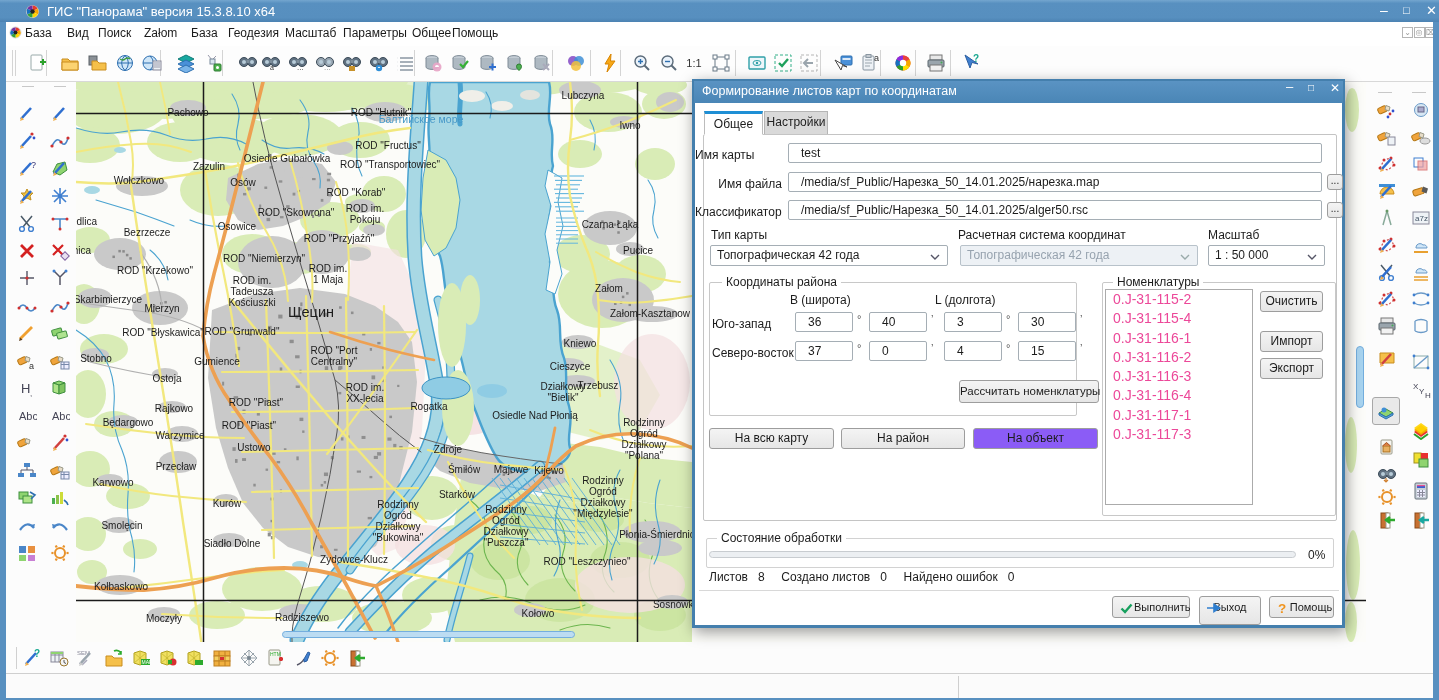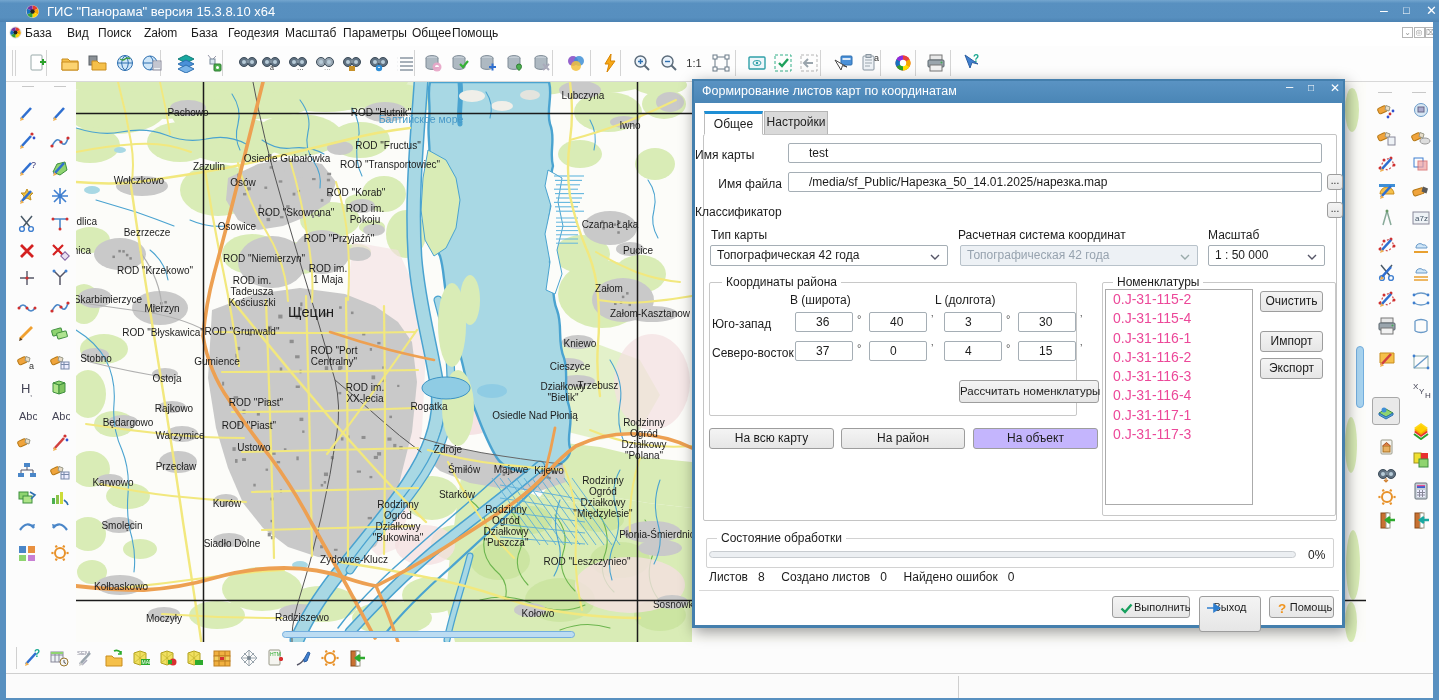--- a/index.html
+++ b/index.html
@@ -10,21 +10,21 @@
 #tbar{left:6px;top:46px;width:1427px;height:36px;background:#fdfdfd;border-bottom:1px solid #d8d8d8}
 .sep{position:absolute;top:4px;width:1px;height:26px;background:#d4d4d4}
 #lbar{left:6px;top:82px;width:70px;height:560px;background:#fcfcfc}
 #rbar{left:1366px;top:82px;width:67px;height:560px;background:#fcfcfc}
 #bbar{left:6px;top:642px;width:1427px;height:31px;background:#fcfcfc}
 #sbar{left:6px;top:673px;width:1427px;height:27px;background:#fbfbfb;border-top:1px solid #cfcfcf;font-size:11px;color:#111}
 .bl{background:#5890c0}
 #dlg{left:692px;top:79px;width:653px;height:549px;background:#fff;border:3px solid #447fad;box-shadow:2px 4px 14px rgba(0,0,0,.4);font-size:12.5px;color:#1c1c1c}
 #dtitle{left:-1px;top:-1px;width:649px;height:22px;background:linear-gradient(#5a93c3,#4a86b6);color:#fff;font-size:12.5px}
 .tab{position:absolute;top:29px;height:24px;font-size:12px;text-align:center;line-height:21px;z-index:3}
-.inp{position:absolute;background:#fff;border:1px solid #a5aeb5;border-radius:2px;font-size:12px;color:#1c1c1c;line-height:18px;padding-left:20px;font-family:"Liberation Sans",sans-serif;white-space:nowrap;overflow:hidden}
+.inp{position:absolute;background:#fff;border:1px solid #a5aeb5;border-radius:2px;font-size:12px;color:#1c1c1c;line-height:18px;padding-left:12px;font-family:"Liberation Sans",sans-serif;white-space:nowrap;overflow:hidden}
 .lbl{position:absolute;font-size:12px;color:#1c1c1c;white-space:nowrap}
 .btn{position:absolute;background:linear-gradient(#f4f4f4,#e6e6e6);border:1px solid #9d9d9d;border-radius:3px;font-size:12px;color:#1c1c1c;text-align:center;font-family:"Liberation Sans",sans-serif}
 .cmb{position:absolute;background:#fff;border:1px solid #a5aeb5;border-radius:2px;font-size:12px;color:#1c1c1c;padding-left:6px;line-height:19px;white-space:nowrap;overflow:hidden}
 .grp{position:absolute;border:1px solid #cccccc;border-radius:2px}
 .leg{position:absolute;top:-8px;background:#fff;padding:0 4px;font-size:12px;color:#1c1c1c;white-space:nowrap}
 .itm{height:19.3px;line-height:19.3px;padding-left:7px;font-size:14px;color:#ec4899}
 .inp,.lbl,.cmb{z-index:4}
 </style></head><body>
 <div id="win">
     <svg class="abs" style="left:76px;top:82px" width="1290" height="560" viewBox="76 82 1290 560">
@@ -1184,20 +1184,21 @@
       </div>
       <div class="tab" style="left:9px;width:59px;background:#fff;border:1px solid #bcbcbc;border-bottom:1px solid #fff;border-top:3px solid #1e8fd5">Общее</div>
       <div class="tab" style="left:69px;width:64px;height:23px;background:#d9d9d9;border:1px solid #b5b5b5;border-bottom:none;color:#222">Настройки</div>
       <div class="grp" style="left:8px;top:52px;width:634px;height:387px;border-color:#c4c4c4;background:#fff"></div>
       <div class="lbl" style="left:0;width:87px;top:66px;text-align:left">Имя карты</div>
       <div class="inp" style="left:93px;top:61px;width:534px;height:20px">test</div>
       <div class="lbl" style="left:0;width:87px;top:95px;text-align:right">Имя файла</div>
       <div class="inp" style="left:93px;top:90px;width:534px;height:20px">/media/sf_Public/Нарезка_50_14.01.2025/нарезка.map</div>
       <div class="btn" style="left:632px;top:92px;width:16px;height:16px;line-height:12px;font-size:10px">...</div>
       <div class="lbl" style="left:0;width:87px;top:123px;">Классификатор</div>
+      <div class="inp" style="left:93px;top:118px;width:534px;height:20px">/media/sf_Public/Нарезка_50_14.01.2025/alger50.rsc</div>
       <div class="btn" style="left:632px;top:120px;width:16px;height:16px;line-height:12px;font-size:10px">...</div>
       <div class="lbl" style="left:16px;top:146px">Тип карты</div>
       <div class="lbl" style="left:263px;top:146px">Расчетная система координат</div>
       <div class="lbl" style="left:513px;top:146px">Масштаб</div>
       <div class="cmb" style="left:15px;top:163px;width:238px;height:21px">Топографическая 42 года<svg width="10" height="6" viewBox="0 0 10 6" style="position:absolute;right:7px;top:8px">
           <path d="M1 1 L5 5 L9 1" stroke="#556" stroke-width="1.4" fill="none"></path>
         </svg></div>
       <div class="cmb" style="left:265px;top:163px;width:238px;height:21px;background:#edf1f5;color:#97a3af;border-color:#b8c2ca">Топографическая 42 года<svg width="10" height="6" viewBox="0 0 10 6" style="position:absolute;right:7px;top:8px">
           <path d="M1 1 L5 5 L9 1" stroke="#9aa" stroke-width="1.4" fill="none"></path>
         </svg></div>
@@ -1239,28 +1240,28 @@
         <div class="itm">0.J-31-116-3</div>
         <div class="itm">0.J-31-116-4</div>
         <div class="itm">0.J-31-117-1</div>
         <div class="itm">0.J-31-117-3</div>
       </div>
       <div class="btn" style="left:565px;top:209px;width:63px;height:21px;line-height:19px;z-index:3">Очистить</div>
       <div class="btn" style="left:565px;top:249px;width:63px;height:21px;line-height:19px;z-index:3">Импорт</div>
       <div class="btn" style="left:565px;top:276px;width:63px;height:21px;line-height:19px;z-index:3">Экспорт</div>
       <div class="btn" style="left:14px;top:346px;width:125px;height:21px;line-height:19px;z-index:3">На всю карту</div>
       <div class="btn" style="left:146px;top:346px;width:124px;height:21px;line-height:19px;z-index:3">На район</div>
-      <div class="btn" style="left:278px;top:346px;width:125px;height:21px;line-height:19px;background:#c4b5fd;z-index:3">На объект</div>
+      <div class="btn" style="left:278px;top:346px;width:125px;height:21px;line-height:19px;background:#8b5cf6;z-index:3">На объект</div>
       <div class="grp" style="left:11px;top:456px;width:628px;height:30px;border-color:#d2d2d2">
         <span class="leg" style="left:10px">Состояние обработки</span>
       </div>
       <div class="abs" style="left:14px;top:469px;width:587px;height:7px;background:#eceff2;border:1px solid #c8ccd0;border-radius:4px"></div>
       <div class="lbl" style="left:613px;top:466px">0%</div>
       <div class="lbl" style="left:14px;top:488px">Листов&nbsp;&nbsp; 8&nbsp;&nbsp;&nbsp;&nbsp; Создано листов&nbsp;&nbsp; 0&nbsp;&nbsp;&nbsp;&nbsp; Найдено ошибок&nbsp;&nbsp; 0</div>
       <div class="abs" style="left:4px;top:508px;width:640px;height:1px;background:#d8d8d8"></div>
       <div class="btn" style="left:417px;top:514px;width:78px;height:22px;line-height:20px;padding-left:21px;font-size:11px"><svg width="13" height="11" viewBox="0 0 13 11" style="position:absolute;left:7px;top:6px">
           <path d="M1.5 5.5 l3.5 3.5 L11.5 1.5" stroke="#17a05e" stroke-width="2.4" fill="none"></path>
         </svg>Выполнить</div>
-      <div class="btn" style="left:504px;top:514px;width:62px;height:36px;line-height:20px;font-size:11px"><svg width="14" height="10" viewBox="0 0 14 10" style="position:absolute;left:7px;top:6px">
+      <div class="btn" style="left:504px;top:514px;width:62px;height:29px;line-height:20px;font-size:11px"><svg width="14" height="10" viewBox="0 0 14 10" style="position:absolute;left:7px;top:6px">
           <path d="M0 5 h9 M7 1.5 L12.5 5 L7 8.5z" stroke="#2f7fd0" fill="#2f7fd0" stroke-width="1.6"></path>
         </svg>Выход</div>
       <div class="btn" style="left:574px;top:514px;width:65px;height:22px;line-height:20px;padding-left:19px;font-size:11px"><span style="position:absolute;left:8px;top:2px;color:#f0941e;font-weight:bold;font-size:13.5px">?</span>Помощь</div>
     </div>
   </div>
 </body></html>

